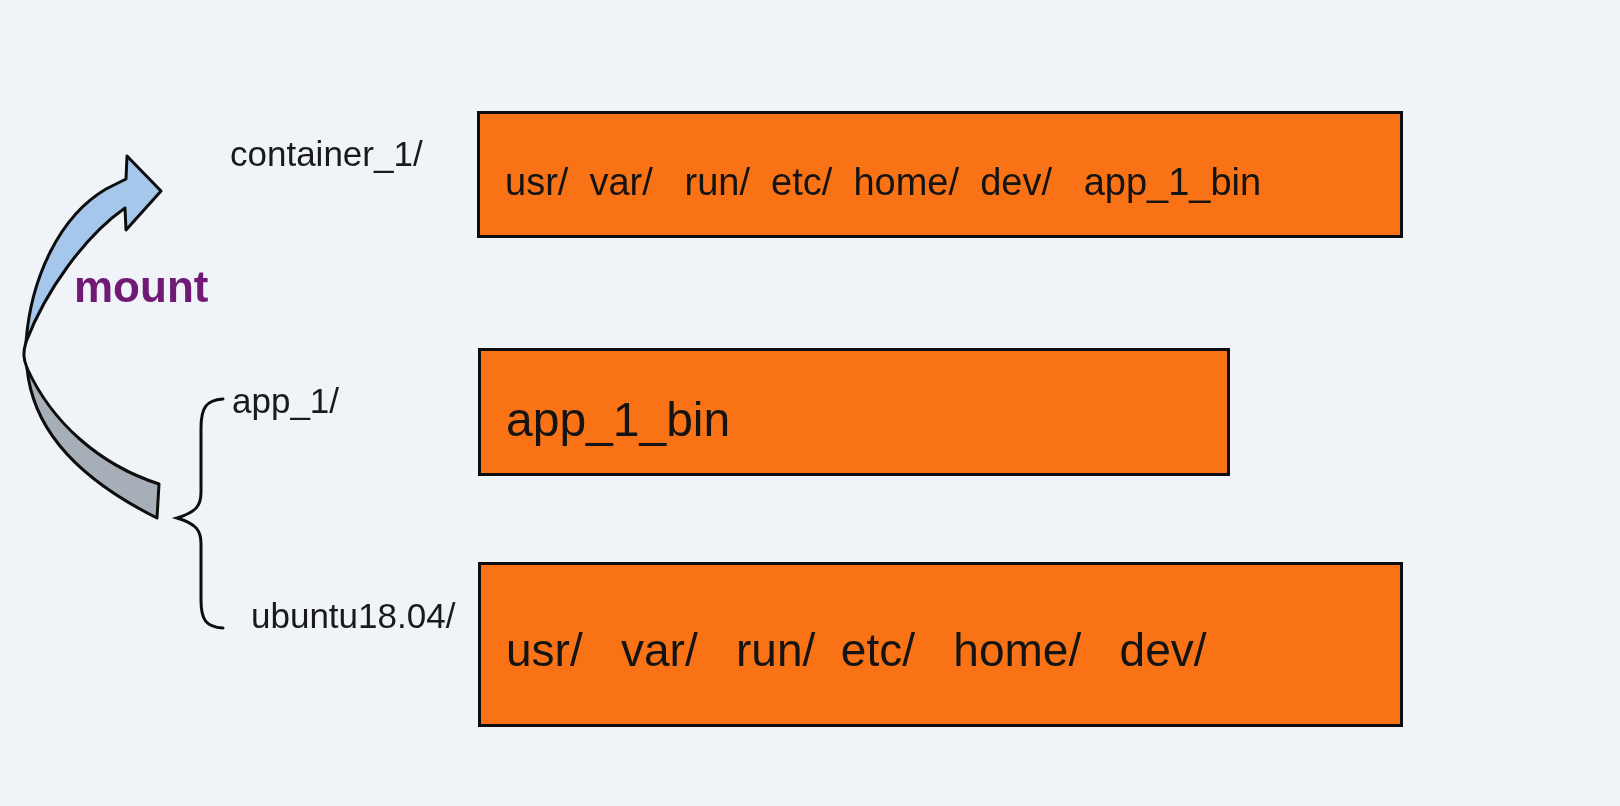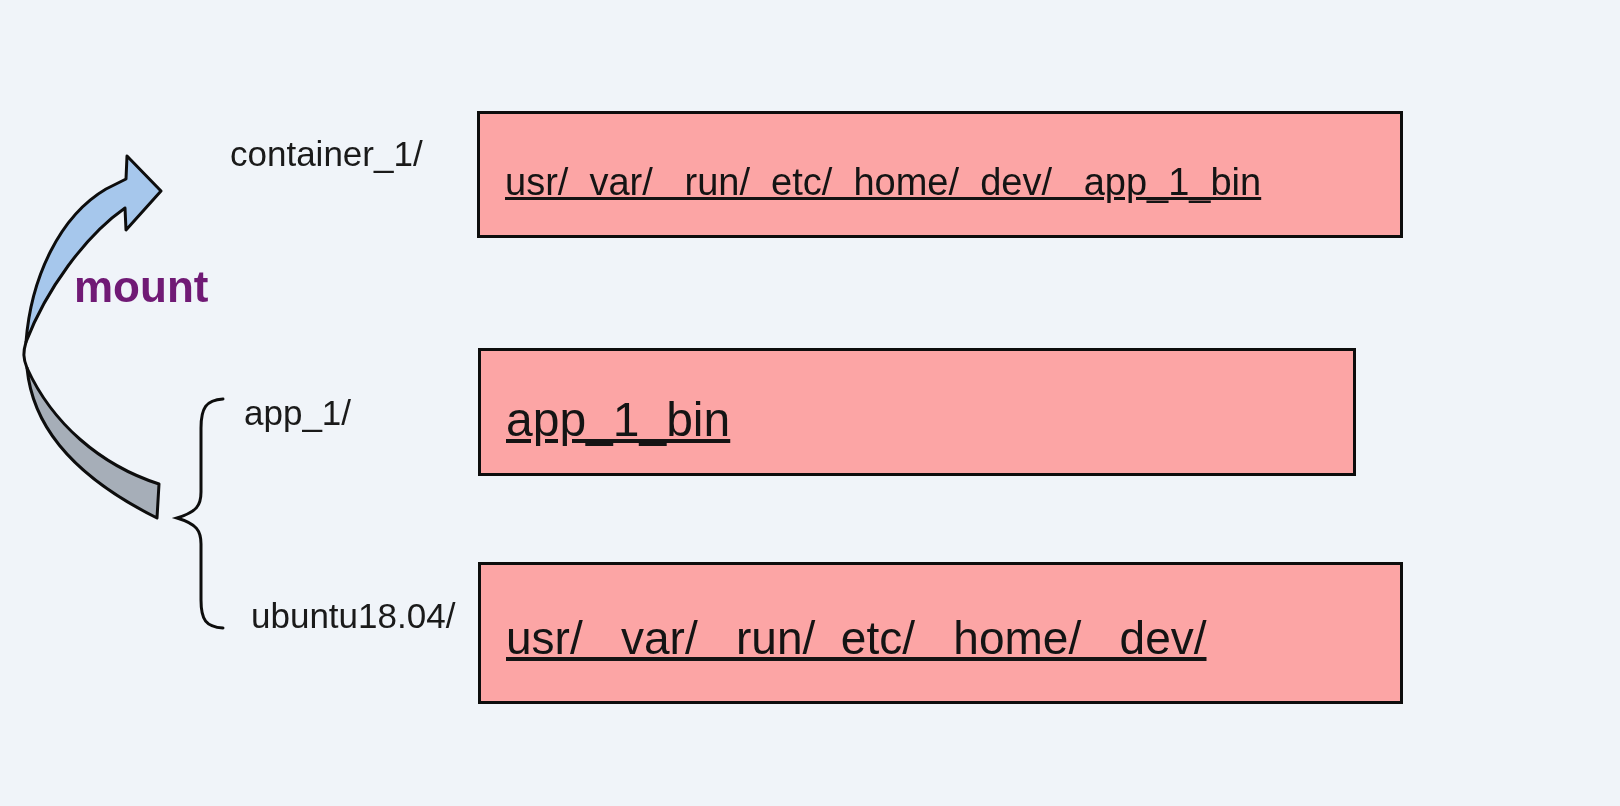--- a/index.html
+++ b/index.html
@@ -7,40 +7,39 @@
     position:relative;
     width:1620px;height:806px;
     background:#f0f4f9;
     font-family:"Liberation Sans", sans-serif;
     color:#141414;
     overflow:hidden;
   }
   .fsbox{
     position:absolute;
     box-sizing:border-box;
-    background:#fca5a5;
+    background:#f97316;
     border:3px solid #0d0d0d;
     display:flex;
     align-items:center;
     white-space:pre;
     color:#141414;
-    text-decoration:underline;
   }
   .fsbox .fstext{white-space:pre;}
   #box-container{left:477px;top:111px;width:926px;height:127px;font-size:38px;padding:16px 0 0 25px;}
-  #box-app{left:478px;top:348px;width:878px;height:128px;font-size:48px;padding:14px 0 0 25px;}
-  #box-ubuntu{left:478px;top:562px;width:925px;height:142px;font-size:46px;padding:10px 0 0 25px;}
+  #box-app{left:478px;top:348px;width:752px;height:128px;font-size:48px;padding:14px 0 0 25px;}
+  #box-ubuntu{left:478px;top:562px;width:925px;height:165px;font-size:46px;padding:10px 0 0 25px;}
   .pathlabel{
     position:absolute;
     font-size:35px;
     white-space:nowrap;
     color:#1a1a1a;
   }
   #label-container{left:230px;top:134px;}
-  #label-app{left:244px;top:381px;margin-top:12px;}
+  #label-app{left:232px;top:381px;}
   #label-ubuntu{left:231px;top:596px;margin-left:20px;}
   #mount-label{
     position:absolute;left:74px;top:262px;
     font-size:44px;font-weight:bold;color:#701a75;
     white-space:nowrap;
   }
   .overlay{position:absolute;left:0;top:0;width:1620px;height:806px;}
 </style>
 </head>
 <body>

